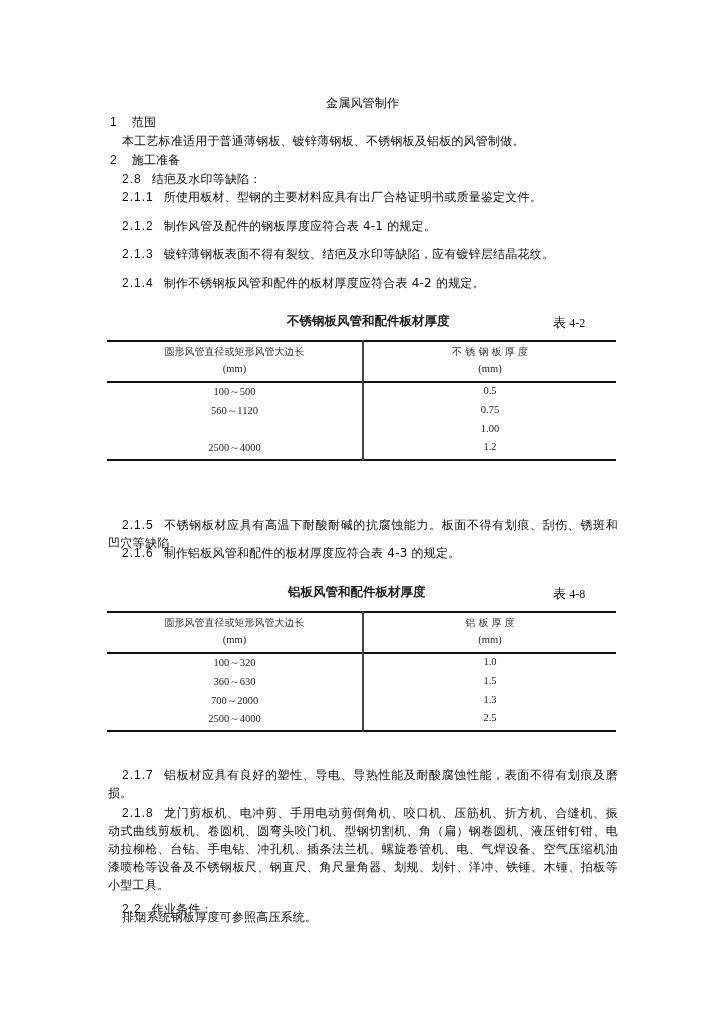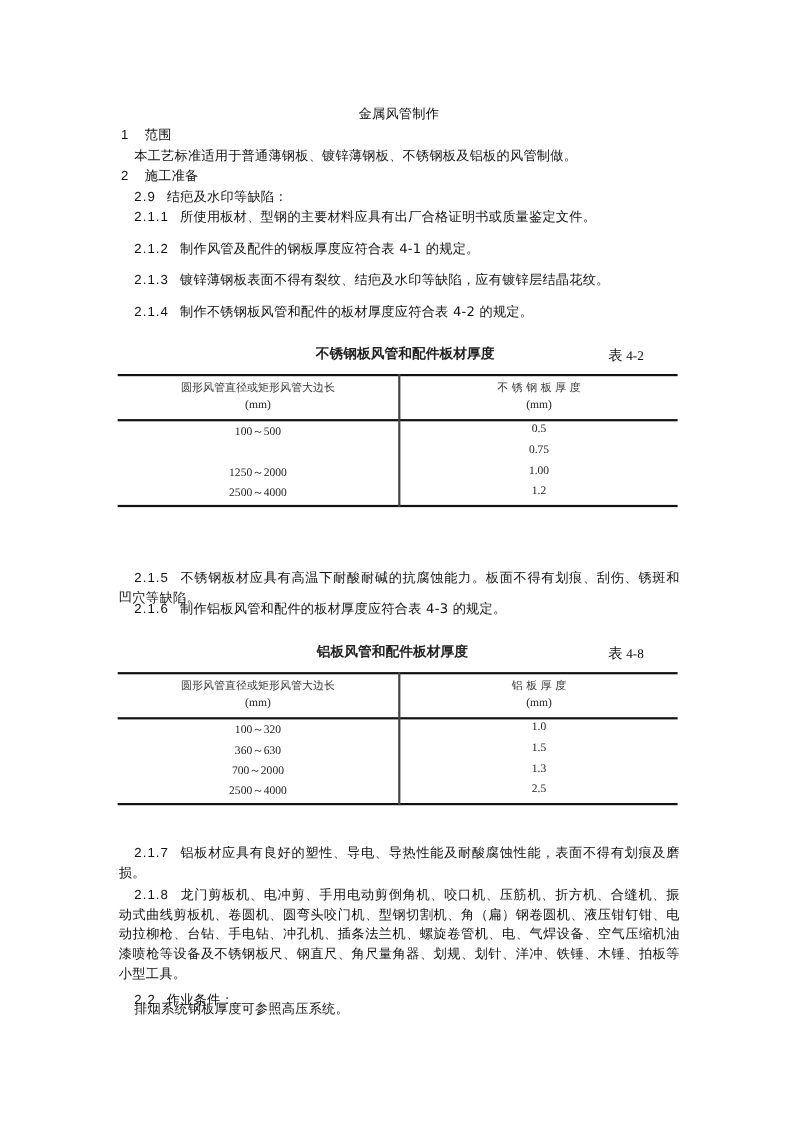--- a/index.html
+++ b/index.html
@@ -30,21 +30,21 @@
 
 <div class="abs t h1" style="left:110px; top:114px;">
   <span class="num" style="margin-right:14px">1</span><span>范围</span>
 </div>
 <div class="abs t" style="left:122px; top:133px;">本工艺标准适用于普通薄钢板、镀锌薄钢板、不锈钢板及铝板的风管制做。</div>
 
 <div class="abs t h1" style="left:110px; top:152px;">
   <span class="num" style="margin-right:14px">2</span><span>施工准备</span>
 </div>
 <div class="abs t" style="left:122px; top:171px;">
-  <span class="num">2.9</span><span>结疤及水印等缺陷：</span>
+  <span class="num">2.8</span><span>结疤及水印等缺陷：</span>
 </div>
 <div class="abs t" style="left:122px; top:189px;">
   <span class="num">2.1.1</span><span>所使用板材、型钢的主要材料应具有出厂合格证明书或质量鉴定文件。</span>
 </div>
 <div class="abs t" style="left:122px; top:218px;">
   <span class="num">2.1.2</span><span>制作风管及配件的钢板厚度应符合表 4-1 的规定。</span>
 </div>
 <div class="abs t" style="left:122px; top:246px;">
   <span class="num">2.1.3</span><span>镀锌薄钢板表面不得有裂纹、结疤及水印等缺陷，应有镀锌层结晶花纹。</span>
 </div>
@@ -63,22 +63,22 @@
   <div class="hline" style="top:119px; height:2px;"></div>
   <div class="vline" style="top:0; height:121px;"></div>
 
   <div class="cell col1" style="top:5px;">圆形风管直径或矩形风管大边长</div>
   <div class="cell col1 serif" style="top:23px;">(mm)</div>
   <div class="cell col2" style="top:5px;">不 锈 钢 板 厚 度</div>
   <div class="cell col2 serif" style="top:23px;">(mm)</div>
 
   <div class="cell col1 serif" style="top:45px;">100～500</div>
   <div class="cell col2 serif" style="top:45px;">0.5</div>
+  <div class="cell col1 serif" style="top:64px;">560～1120</div>
   <div class="cell col2 serif" style="top:64px;">0.75</div>
-  <div class="cell col1 serif" style="top:83px;">1250～2000</div>
   <div class="cell col2 serif" style="top:83px;">1.00</div>
   <div class="cell col1 serif" style="top:101px;">2500～4000</div>
   <div class="cell col2 serif" style="top:101px;">1.2</div>
 </div>
 
 <div class="para" style="top:496px;margin-top:20px;">
   <span class="indent"></span><span class="num">2.1.5</span><span>不锈钢板材应具有高温下耐酸耐碱的抗腐蚀能力。板面不得有划痕、刮伤、锈斑和凹穴等缺陷。</span>
 </div>
 
 <div class="abs t" style="left:122px; top:545px;">

